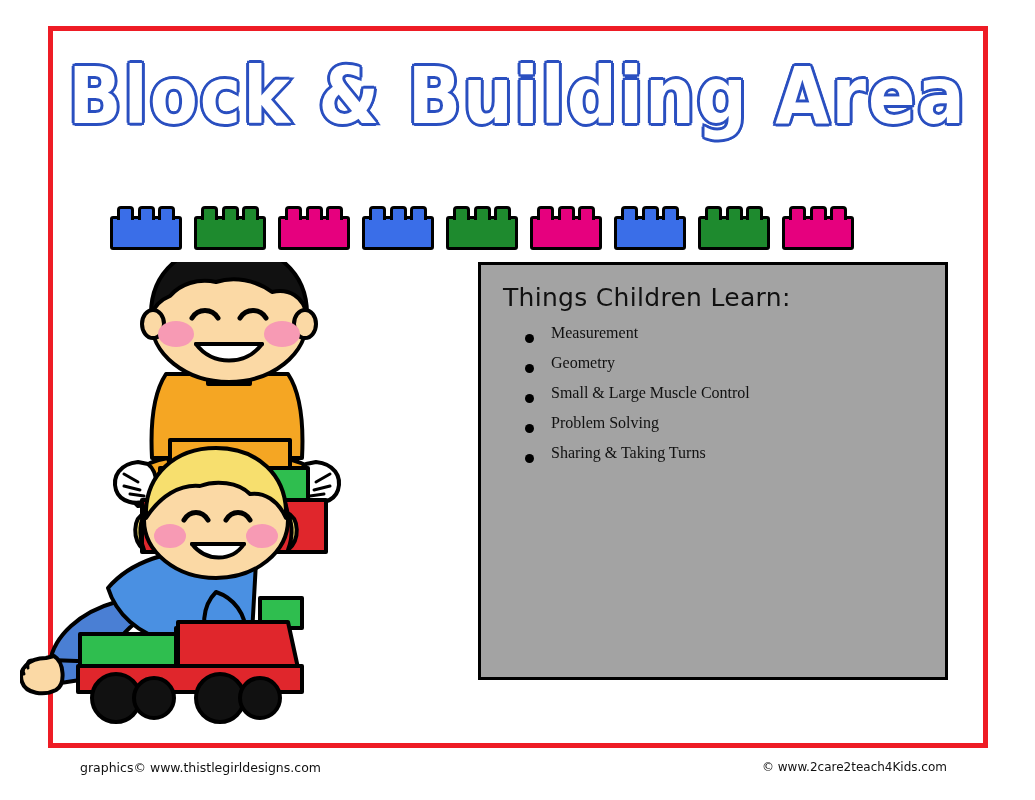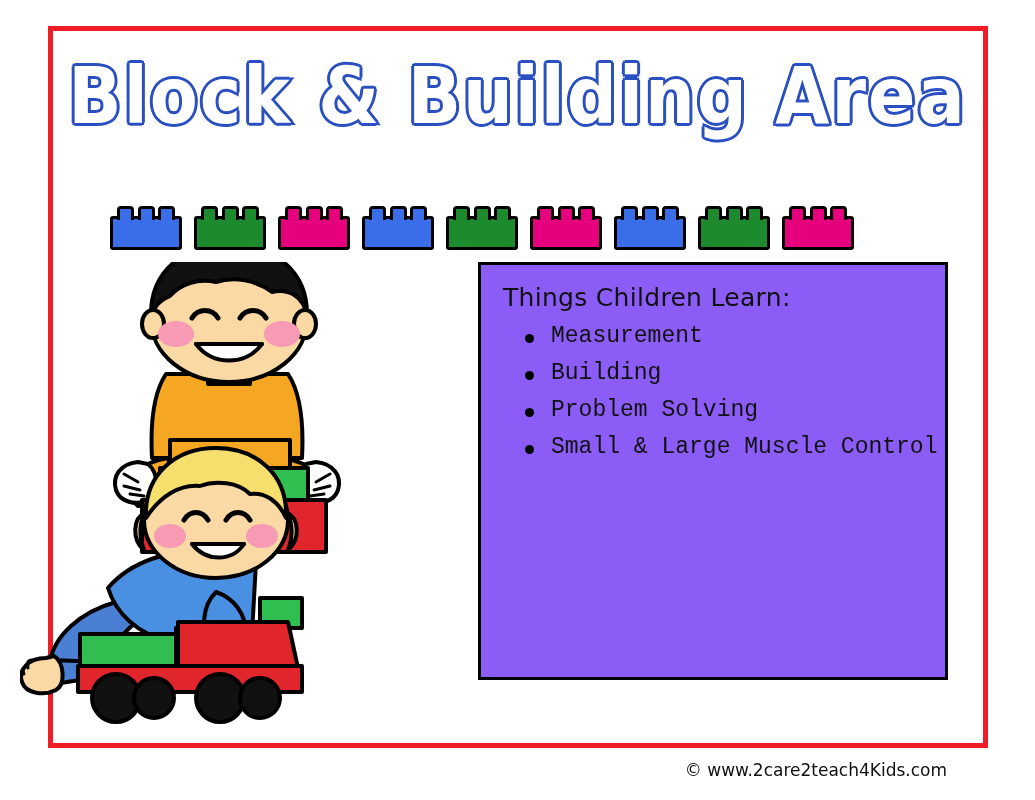--- a/index.html
+++ b/index.html
@@ -92,39 +92,39 @@
   }
 
   
   .learn-panel {
     position: absolute;
     left: 478px;
     top: 262px;
     width: 470px;
     height: 418px;
     border: 3px solid #000;
-    background: #8b5cf6;
+    background: #a3a3a3;
     box-sizing: border-box;
     padding: 18px 18px 10px 18px;
   }
   .learn-heading {
     font-family: "DejaVu Sans", sans-serif;
     font-size: 25px;
     color: #111;
     margin: 0 0 6px 4px;
     letter-spacing: 0.3px;
   }
   .learn-list {
     list-style: none;
     margin: 0;
     padding: 0 0 0 24px;
   }
   .learn-list li {
-    font-family: Liberation Mono, monospace;
-    font-size: 23px;
+    font-family: Liberation Serif, serif;
+    font-size: 16px;
     color: #111;
     line-height: 1.0;
     padding: 7px 0 7px 28px;
     position: relative;
     white-space: nowrap;
   }
   .learn-list li::before {
     content: "";
     position: absolute;
     left: 2px;
@@ -151,21 +151,21 @@
     top: 760px;
     font-family: "DejaVu Sans", sans-serif;
     font-size: 12.5px;
     color: #111;
   }
   .credit-right {
     position: absolute;
     right: 88px;
     top: 760px;
     font-family: "DejaVu Sans", sans-serif;
-    font-size: 17px;
+    font-size: 12px;
     color: #111;
   }
 </style>
 </head>
 <body>
 
 <div class="poster">
   <div class="poster-border"></div>
 
   <div class="title-wrap">
@@ -235,23 +235,24 @@
           <span class="stud" style="background:#e6007e"></span>
           <span class="stud" style="background:#e6007e"></span>
         </div>
     </div>
   </div>
 
   <div class="learn-panel">
     <div class="learn-heading">Things Children Learn:</div>
     <ul class="learn-list">
       <li>Measurement</li>
-      <li>Building</li>
+      <li>Geometry</li>
+      <li>Small &amp; Large Muscle Control</li>
       <li>Problem Solving</li>
-      <li>Small &amp; Large Muscle Control</li>
+      <li>Sharing &amp; Taking Turns</li>
     </ul>
   </div>
 
   <div class="illustration">
     <svg width="450" height="470" viewBox="0 0 450 470" xmlns="http://www.w3.org/2000/svg">
       <g stroke="#000" stroke-width="4" stroke-linejoin="round" stroke-linecap="round">
 
         <path d="M148 196 C120 200 108 216 110 236 L118 244 L160 240 Z" fill="#f5a623"></path>
         <path d="M262 196 C292 200 304 216 302 236 L292 244 L252 240 Z" fill="#f5a623"></path>
 
@@ -325,14 +326,15 @@
         <path d="M158 360 L268 360 L278 406 L158 406 Z" fill="#e0262c"></path>
         <rect x="58" y="404" width="224" height="26" fill="#e0262c"></rect>
         <circle cx="96" cy="436" r="24" fill="#111111"></circle>
         <circle cx="200" cy="436" r="24" fill="#111111"></circle>
         <circle cx="134" cy="436" r="20" fill="#111111"></circle>
         <circle cx="240" cy="436" r="20" fill="#111111"></circle>
       </g>
     </svg>
   </div>
 
+  <div class="credit-left">graphics© www.thistlegirldesigns.com</div>
   <div class="credit-right">© www.2care2teach4Kids.com</div>
 </div>
 
 </body></html>

